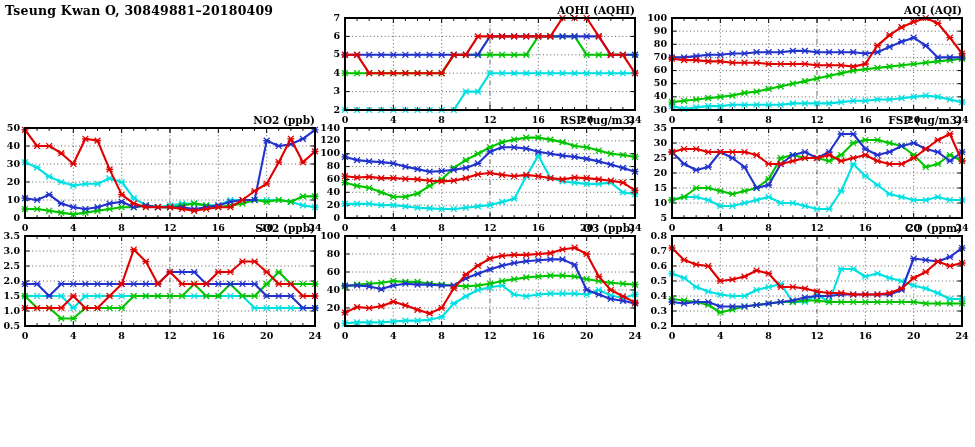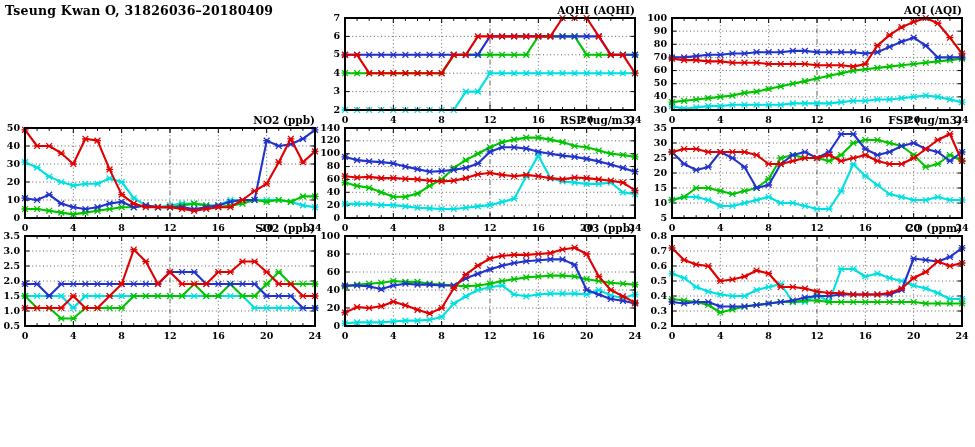--- a/index.html
+++ b/index.html
@@ -14,21 +14,21 @@
   .slot-rsp {left:345px;top:128px;width:290px;height:90px;}
   .slot-fsp {left:672px;top:128px;width:290px;height:90px;}
   .slot-so2 {left:25px; top:236px;width:290px;height:90px;}
   .slot-o3  {left:345px;top:236px;width:290px;height:90px;}
   .slot-co  {left:672px;top:236px;width:290px;height:90px;}
 </style>
 </head>
 <body>
 
 <div class="page">
-  <div class="page-title">Tseung Kwan O, 31826036–20180409</div>
+  <div class="page-title">Tseung Kwan O, 30849881–20180409</div>
   <div class="chart slot-aqhi">
       <svg width="290" height="92">
         <g stroke="#3c3c3c" stroke-width="0.8">
           <line x1="0" y1="73.6" x2="290" y2="73.6" stroke-dasharray="1 2.6"></line>
           <line x1="0" y1="55.199999999999996" x2="290" y2="55.199999999999996" stroke-dasharray="1 2.6"></line>
           <line x1="0" y1="36.800000000000004" x2="290" y2="36.800000000000004" stroke-dasharray="1 2.6"></line>
           <line x1="0" y1="18.39999999999999" x2="290" y2="18.39999999999999" stroke-dasharray="1 2.6"></line>
           <line x1="48.33333333333333" y1="0" x2="48.33333333333333" y2="92" stroke-dasharray="1 2.6"></line>
           <line x1="96.66666666666666" y1="0" x2="96.66666666666666" y2="92" stroke-dasharray="1 2.6"></line>
           <line x1="145" y1="0" x2="145" y2="92" stroke-dasharray="5 2.2 1 2.2"></line>

